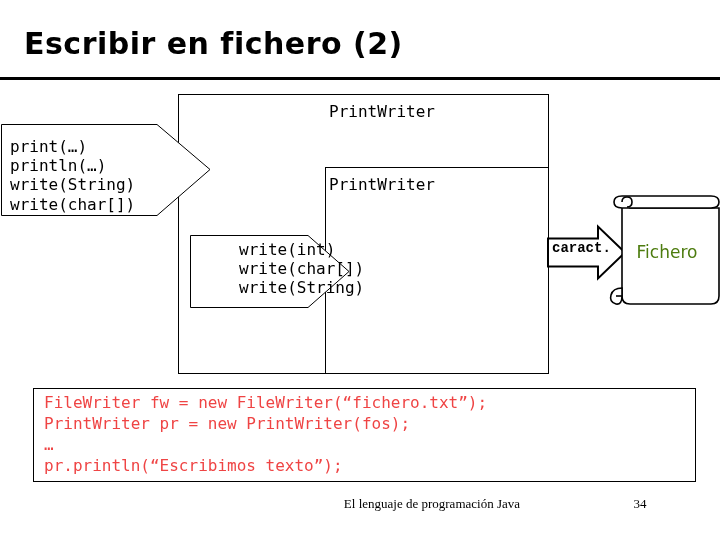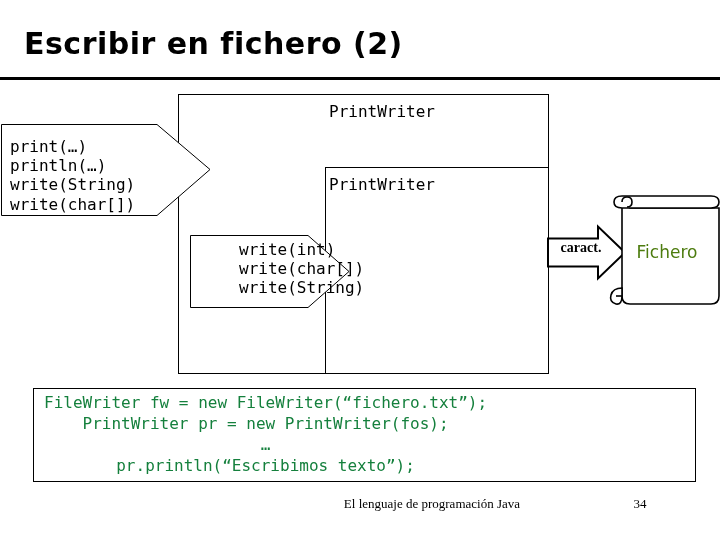--- a/index.html
+++ b/index.html
@@ -81,21 +81,21 @@
   #inner-arrow-text { left: 199px; top: 240px; }
 
   
   #caract-arrow      { left: 548px; top: 226px; width: 78px; height: 53px; }
   #caract-label {
     position: absolute;
     left: 552px;
     top: 240px;
     width: 58px;
     text-align: center;
-    font-family: Liberation Serif, serif;
+    font-family: Liberation Mono, monospace;
     font-size: 14px;
     font-weight: bold;
     color: #000000;
     white-space: nowrap;
   }
 
   
   #fichero-scroll { position: absolute; left: 608px; top: 192px; width: 112px; height: 118px; }
   #fichero-scroll svg { display: block; overflow: visible; }
   #fichero-label {
@@ -121,23 +121,22 @@
     border: 1px solid #000000;
     background: #ffffff;
   }
   #code-text {
     position: absolute;
     left: 44px;
     top: 392px;
     font-family: "DejaVu Sans Mono", monospace;
     font-size: 16px;
     line-height: 21px;
-    color: #15803d;
+    color: #ef4444;
     white-space: pre;
-    text-align: center;
   }
 
   
   #footer-text {
     position: absolute;
     left: 200px;
     top: 496px;
     width: 320px;
     text-align: right;
     font-family: "Liberation Serif", "DejaVu Serif", serif;

